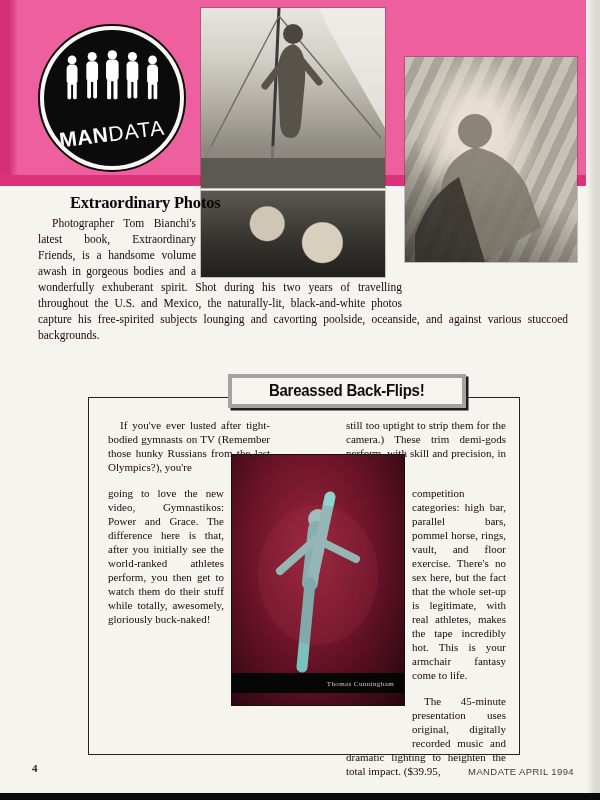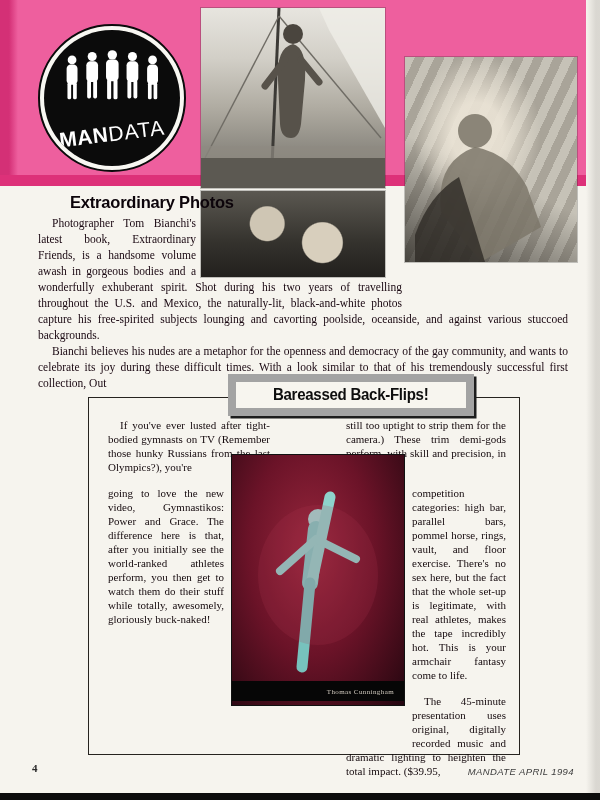--- a/index.html
+++ b/index.html
@@ -43,60 +43,60 @@
       radial-gradient(circle at 66% 60%, #d8cfbd 0 15%, rgba(0,0,0,0) 16%),
       linear-gradient(180deg,#5b5851 0%,#34322d 60%,#22201d 100%);}
   .photo-portrait{left:405px;top:57px;width:172px;height:205px;
     background:
       radial-gradient(ellipse at 42% 38%, rgba(235,228,214,.9) 0 18%, rgba(0,0,0,0) 45%),
       linear-gradient(205deg, rgba(20,18,15,0) 55%, rgba(20,18,15,.65) 100%),
       repeating-linear-gradient(115deg, #c6c2b7 0 9px, #a9a499 9px 18px);}
 
   
   .pink-headline{left:70px;top:193px;
-    font-family:Liberation Sans, sans-serif;font-weight:800;font-size:16.5px;
+    font-family:Liberation Serif, serif;font-weight:800;font-size:16.5px;
     letter-spacing:-.2px;color:#0c040a;}
   .pink-text{left:38px;top:215px;width:530px;font-size:11.5px;line-height:16px;
     text-align:justify;color:#190711;}
   .pink-text p{margin:0;text-indent:14px;}
   .spacer{background:transparent;}
   .sp-right-photo{float:right;width:166px;height:90px;}
   .sp-center-photo{float:right;width:206px;height:60px;}
 
   
   .article-box{left:88px;top:397px;width:430px;height:356px;
     border:1.5px solid #26231f;background:rgba(0,0,0,0);}
   .headline-box{left:228px;top:374px;width:230px;height:26px;
-    background:#f7f5ef;border:8px solid #a3a3a3;box-shadow:2.5px 2.5px 0 #1d1d1d;
+    background:#f7f5ef;border:4px solid #a3a3a3;box-shadow:2.5px 2.5px 0 #1d1d1d;
     display:flex;align-items:center;justify-content:center;}
   .headline-text{font-family:"Liberation Sans", sans-serif;font-weight:800;font-size:16px;
     letter-spacing:-.3px;transform:scaleX(.94);color:#0e0e0e;white-space:nowrap;}
 
   .col{font-size:11px;line-height:14px;text-align:justify;color:#150a0e;}
   .col p{margin:12px;text-indent:12px;}
   .col p.no-indent{text-indent:0;}
   .col-left{left:96px;top:406px;width:186px;}
   .col-right{left:334px;top:406px;width:184px;}
   .wrapzone{overflow:visible;}
   .sp-gym-left{float:right;width:58px;height:256px;}
   .sp-gym-right{float:left;width:78px;height:256px;}
 
   
   .photo-gymnast{left:232px;top:455px;width:172px;height:250px;
     background:
       radial-gradient(ellipse at 46% 38%, #97263c 0%, #6b1328 48%, #380a16 85%, #230510 100%);
     box-shadow:0 0 0 1px #111;}
-  .gym-credit{position:absolute;left:0;right:0;bottom:4px;height:20px;background:#060606;
+  .gym-credit{position:absolute;left:0;right:0;bottom:12px;height:20px;background:#060606;
     color:#cfc8bd;font-size:7px;letter-spacing:.4px;text-align:right;
     padding:7px 10px 0 0;box-sizing:border-box;font-family:"Liberation Serif", serif;}
 
   
   .page-num{left:32px;top:762px;font-size:11px;font-weight:700;color:#2b2b2b;}
   .mag-name{right:26px;top:766px;font-family:"Liberation Sans", sans-serif;
-    font-style:italic;font-size:9.5px;letter-spacing:.4px;color:#3c3c3c;}
+    font-size:9.5px;letter-spacing:.4px;color:#3c3c3c;}
 </style>
 </head>
 <body>
 
 <div class="abs pink-band"></div>
 
 <div class="abs logo">
   <div class="logo-disc">
     <svg class="logo-men" viewBox="0 0 120 62">
       <g fill="#ffffff">
@@ -156,21 +156,20 @@
     <path d="M70 90 q34 6 52 40 l14 40 -60 35 -40 -50 q-6 -50 34 -65z" fill="#7d776a" opacity=".85"></path>
     <path d="M54 120 q-30 18 -44 58 l0 27 70 0z" fill="#2e2a25" opacity=".8"></path>
   </svg>
 </div>
 
 <div class="abs pink-headline">Extraordinary Photos</div>
 <div class="abs pink-text">
   <div class="spacer sp-right-photo"></div>
   <div class="spacer sp-center-photo"></div>
   <p>Photographer Tom Bianchi's latest book, Extraordinary Friends, is a handsome volume awash in gorgeous bodies and a wonderfully exhuberant spirit. Shot during his two years of travelling throughout the U.S. and Mexico, the naturally-lit, black-and-white photos capture his free-spirited subjects lounging and cavorting poolside, oceanside, and against various stuccoed backgrounds.</p>
-  <p>Bianchi believes his nudes are a metaphor for the openness and democracy of the gay community, and wants to celebrate its joy during these difficult times. With a look similar to that of his tremendously successful first collection, Out</p>
 </div>
 
 <div class="abs article-box"></div>
 <div class="abs headline-box">
   <span class="headline-text">Bareassed Back-Flips!</span>
 </div>
 
 <div class="abs col col-left">
   <p>If you've ever lusted after tight-bodied gymnasts on TV (Remember those hunky Russians from the last Olympics?), you're</p>
   <div class="wrapzone">

